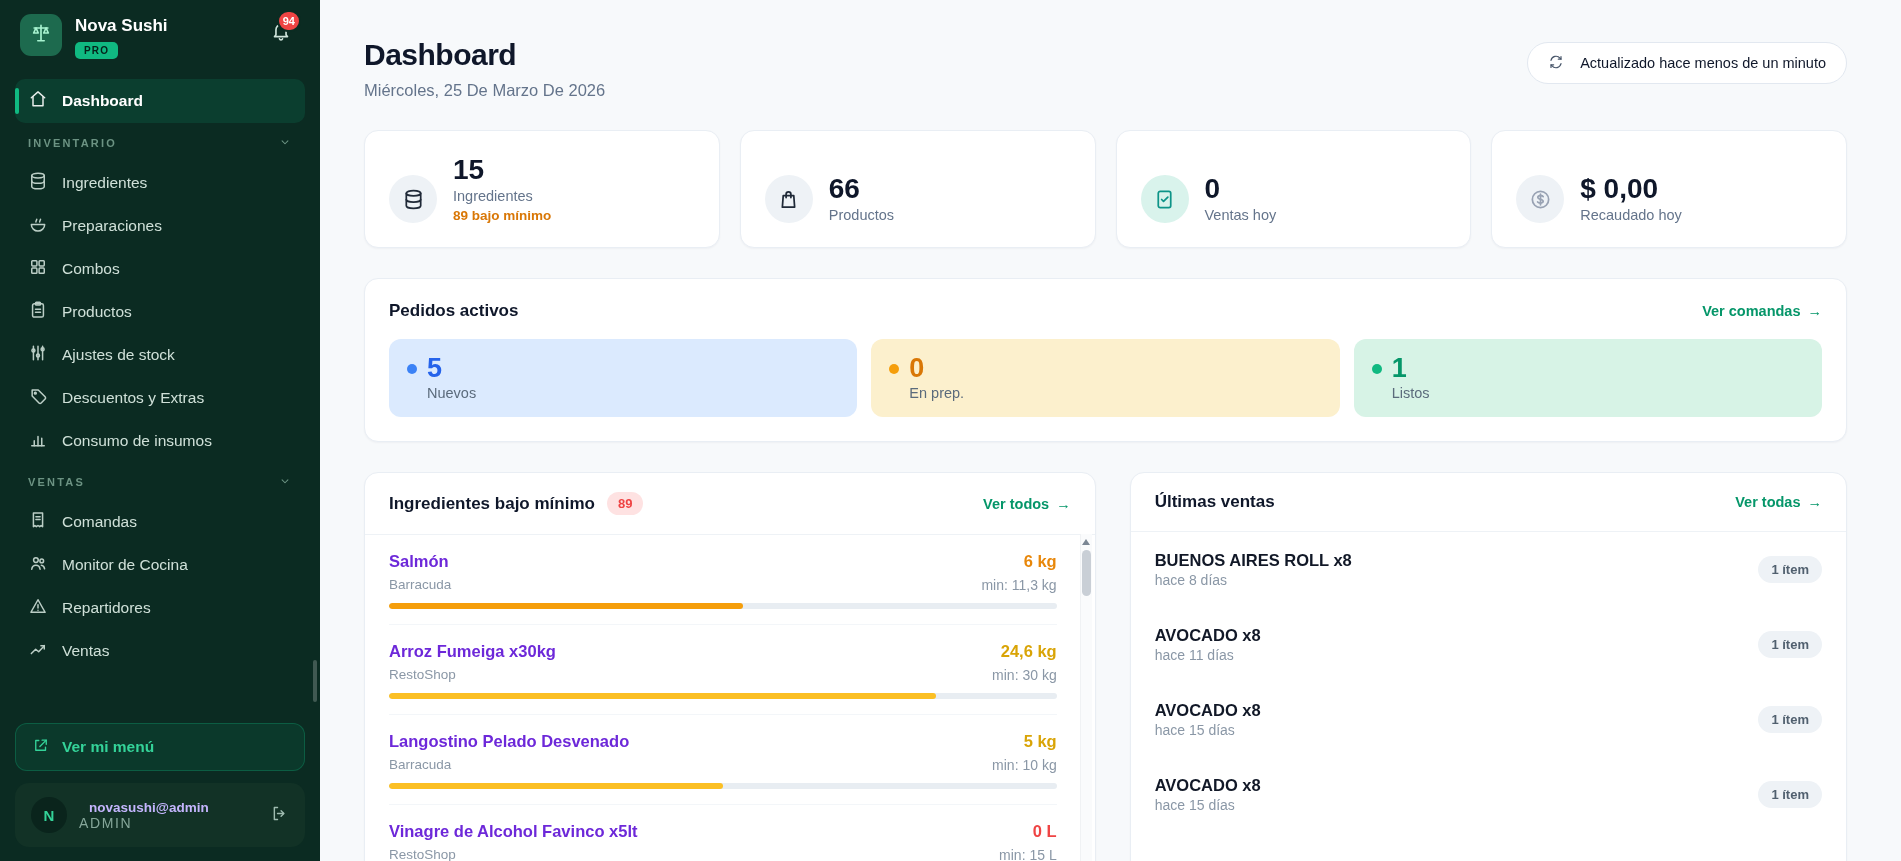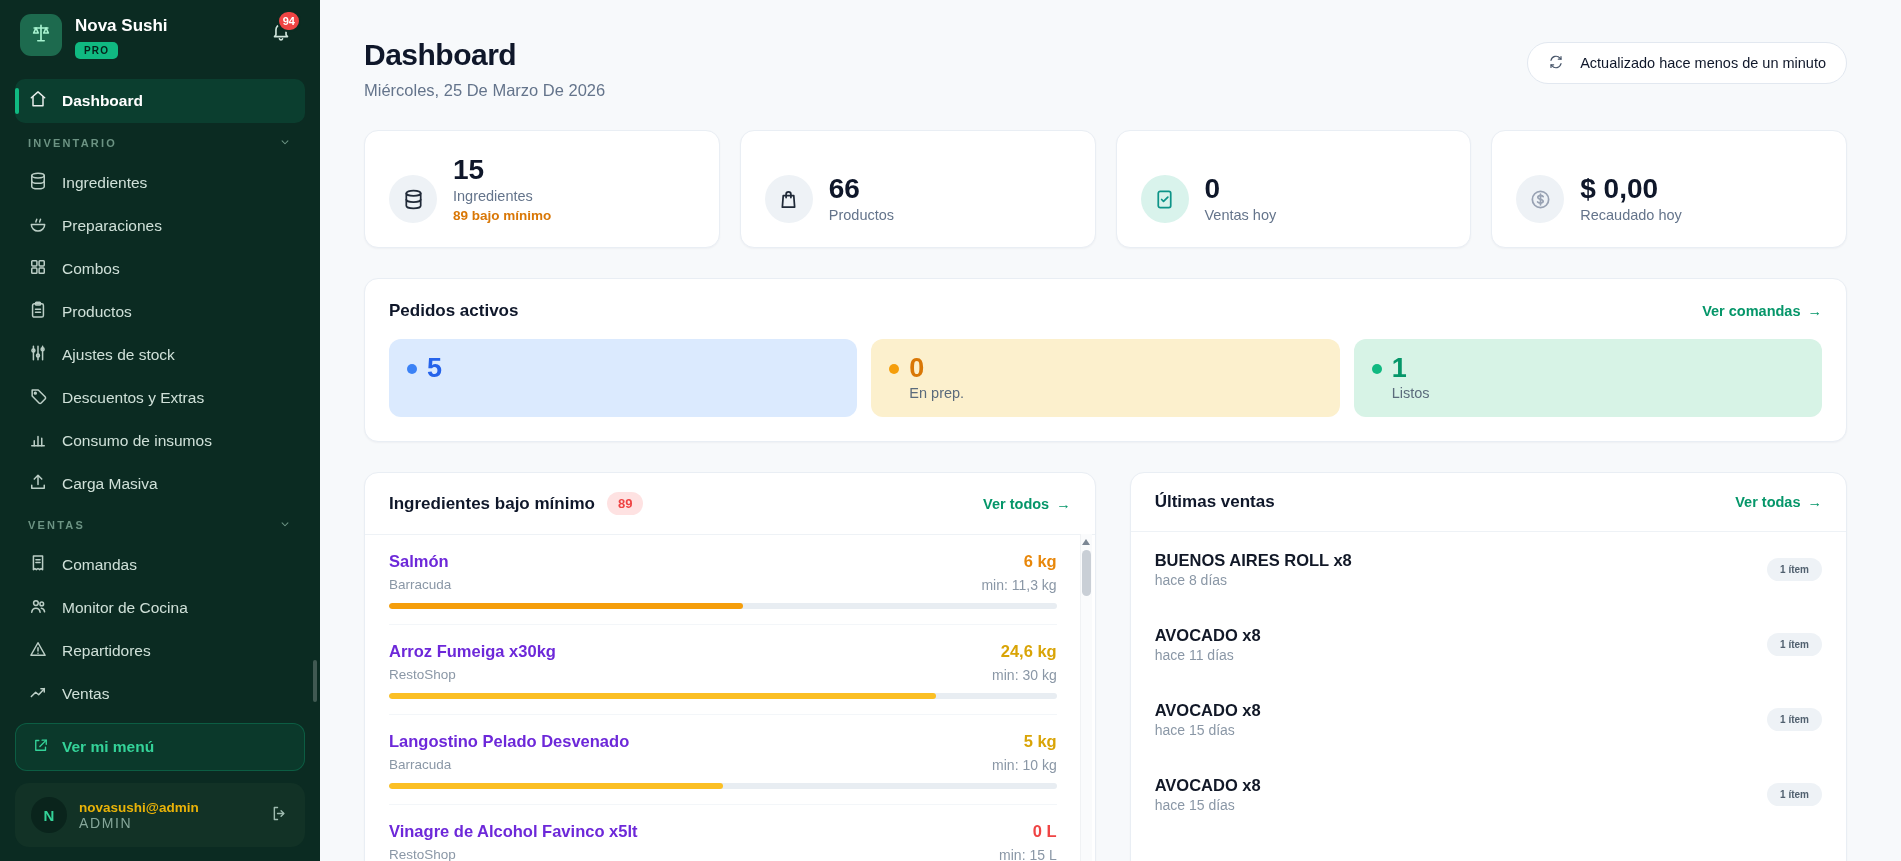--- a/index.html
+++ b/index.html
@@ -25,21 +25,21 @@
   .nav-item.active::before { content:""; position:absolute; left:0; top:9px; bottom:9px; width:4px; border-radius:4px; background:#10b981; }
   .nav-section { display:flex; align-items:center; justify-content:space-between; padding:0 13px; height:36px; margin-top:2px; color:#6c9383; font-size:11px; font-weight:800; letter-spacing:2.2px; cursor:pointer; }
   .nav-section svg { width:14px; height:14px; }
   .side-scroll { position:absolute; right:3px; top:660px; width:4px; height:42px; border-radius:3px; background:rgba(255,255,255,.22); }
 
   .bottom-block { position:absolute; left:0; right:0; bottom:0; background:#0b2b22; padding:10px 15px 14px; }
   .menu-btn { display:flex; align-items:center; gap:12px; height:48px; padding:0 16px; border-radius:12px; background:rgba(16,185,129,.10); border:1px solid rgba(16,185,129,.28); color:#34d399; font-size:15.5px; font-weight:600; cursor:pointer; }
   .menu-btn svg { width:18px; height:18px; }
   .user-card { margin-top:12px; background:#123226; border-radius:14px; padding:14px 16px; display:flex; align-items:center; gap:12px; }
   .avatar { width:36px; height:36px; border-radius:50%; background:#0a241c; color:#34d399; font-weight:700; font-size:15px; display:flex; align-items:center; justify-content:center; flex-shrink:0; }
-  .user-email { font-size:13.5px; font-weight:700; color:#eab308; }
+  .user-email { font-size:13.5px; font-weight:700; color:#c4b5fd;margin-left:10px; }
   .user-role { font-size:14px; letter-spacing:1.6px; color:#86a79a; font-weight:400; }
   .logout { margin-left:auto; color:#9fbcb0; cursor:pointer; }
   .logout svg { width:19px; height:19px; }
 
   
   .main { flex:1; padding:38px 54px 0 44px; overflow:hidden; }
   .header-row { display:flex; justify-content:space-between; align-items:flex-start; }
   .page-title { font-size:30px; font-weight:800; letter-spacing:-.5px; color:#0f172a; }
   .page-subtitle { margin-top:9px; font-size:16.5px; color:#64748b; }
   .refresh-btn { display:flex; align-items:center; gap:16px; height:42px; padding:0 20px; background:#fff; border:1px solid #e2e8f0; border-radius:999px; font-size:14.5px; font-weight:500; color:#0f172a; cursor:pointer; margin-top:4px; }
@@ -96,21 +96,21 @@
   .row-amount[data-level="red"]    { color:#ef4444; }
   .row-min { font-size:14px; color:#8a97a6; margin-top:6px; }
   .bar-track { margin-top:10px; height:6px; border-radius:4px; background:#e8edf2; overflow:hidden; }
   .bar-fill { height:100%; border-radius:4px; }
   .bar-fill[data-level="orange"] { background:#f59e0b; }
   .bar-fill[data-level="amber"]  { background:#fbbf24; }
 
   .sale-row { display:flex; align-items:center; justify-content:space-between; padding:19px 0; }
   .sale-name { font-size:16.5px; font-weight:700; color:#111827; }
   .sale-time { font-size:14px; color:#8a97a6; margin-top:2px; }
-  .qty-badge { background:#eef2f6; color:#51606f; font-size:10px; font-weight:600; padding:6px 13px; border-radius:999px; white-space:nowrap; }
+  .qty-badge { background:#eef2f6; color:#51606f; font-size:13px; font-weight:600; padding:6px 13px; border-radius:999px; white-space:nowrap; }
 
   .scrollbar { position:absolute; top:61px; right:3px; bottom:3px; width:12px; background:#fafbfc; border-left:1px solid #f0f2f4; }
   .scroll-arrow { width:0; height:0; border-left:4px solid transparent; border-right:4px solid transparent; border-bottom:6px solid #7b8794; margin:5px auto 5px; }
   .scroll-thumb { width:9px; margin:0 auto; height:46px; background:#c9cfd6; border-radius:5px; cursor:pointer; }
 </style>
 </head>
 <body>
 
 <aside class="sidebar">
   <div class="side-header">
@@ -202,28 +202,20 @@
           </svg></span>
       <span>Descuentos y Extras</span>
     </div>
     <div class="nav-item">
       <span><svg viewBox="0 0 24 24">
             <path d="M4.5 20h15"></path>
             <path d="M7.5 20v-6M12 20V9M16.5 20v-9"></path>
           </svg></span>
       <span>Consumo de insumos</span>
     </div>
-    <div class="nav-item">
-      <span><svg viewBox="0 0 24 24">
-            <path d="M12 15V4.5"></path>
-            <path d="m7.5 8.5 4.5-4.5 4.5 4.5"></path>
-            <path d="M4.5 16v3.5h15V16"></path>
-          </svg></span>
-      <span>Carga Masiva</span>
-    </div>
 
     <div class="nav-section">
       <span>VENTAS</span>
       <span><svg viewBox="0 0 24 24">
             <path d="m7 10 5 5 5-5"></path>
           </svg></span>
     </div>
 
     <div class="nav-item">
       <span><svg viewBox="0 0 24 24">
@@ -362,20 +354,21 @@
         <span>Ver comandas</span>
         <span>→</span>
       </a>
     </div>
     <div class="status-grid">
       <div class="status-box" data-tone="blue">
         <div class="status-top">
           <span class="dot"></span>
           <span class="status-count">5</span>
         </div>
+        <div class="status-label">Nuevos</div>
       </div>
       <div class="status-box" data-tone="amber">
         <div class="status-top">
           <span class="dot"></span>
           <span class="status-count">0</span>
         </div>
         <div class="status-label">En prep.</div>
       </div>
       <div class="status-box" data-tone="green">
         <div class="status-top">

